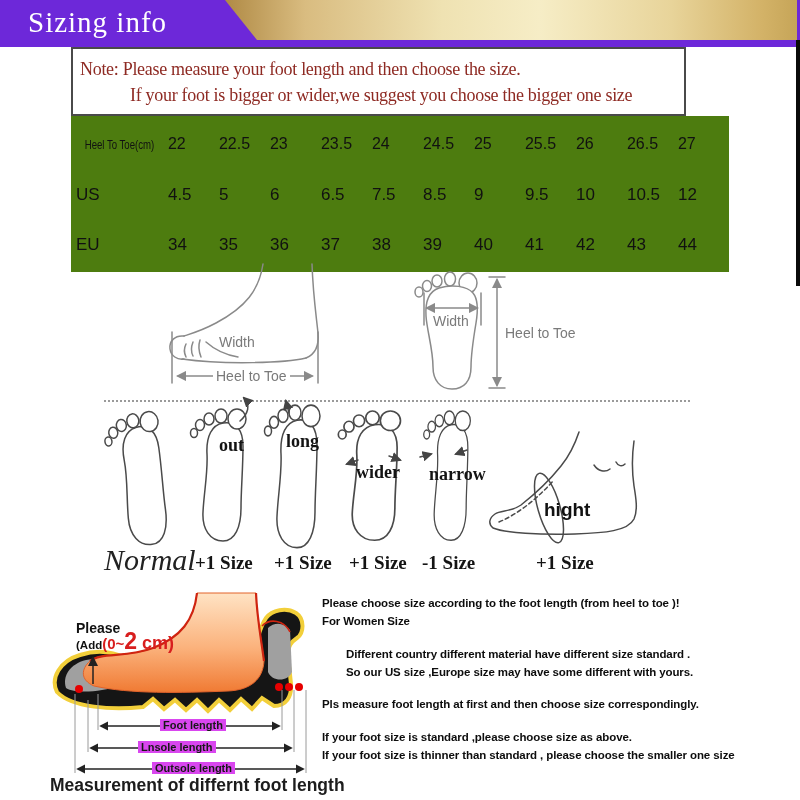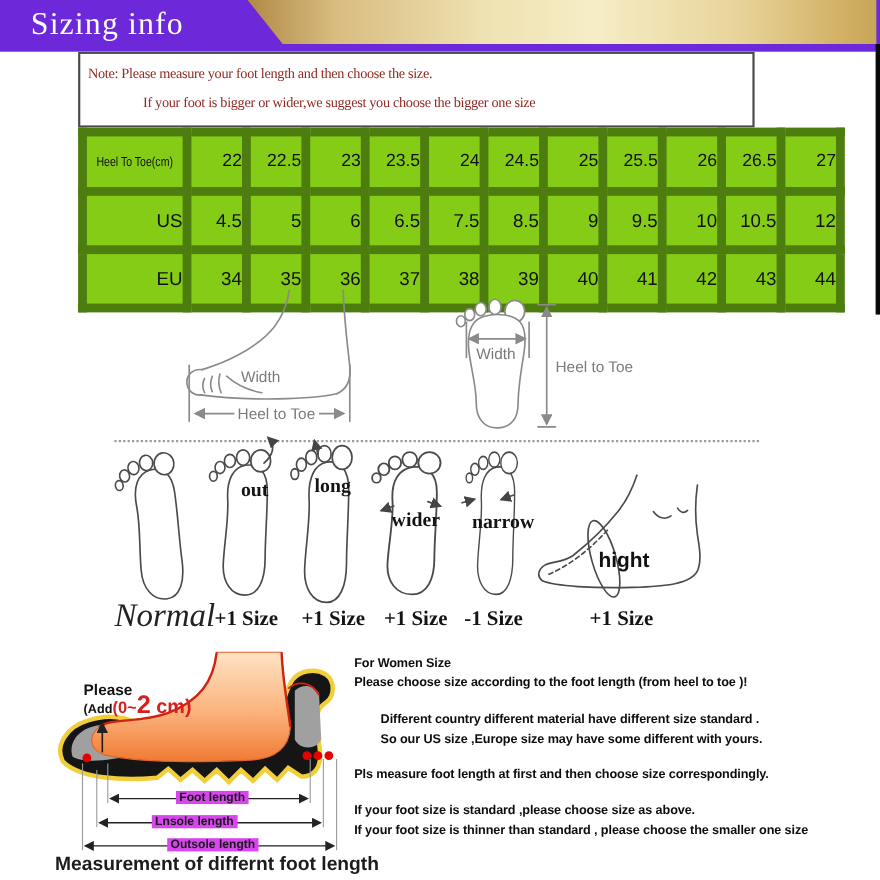--- a/index.html
+++ b/index.html
@@ -12,28 +12,28 @@
   .banner-gold{position:absolute;left:225px;top:0;width:572px;height:40px;
     background:linear-gradient(90deg,#b08a45 0%,#d9bc80 14%,#efe2b2 38%,#f6edc6 55%,#e8d49a 78%,#d3b267 94%,#c6a558 100%);
     clip-path:polygon(0 0,100% 0,100% 100%,32px 100%);}
   .banner-title{position:absolute;left:28px;top:6px;color:#ffffff;
     font-family:"Liberation Serif",serif;font-size:29px;letter-spacing:1px;}
   .right-strip{position:absolute;right:0;top:40px;width:4px;height:246px;background:#0a0a0a;}
 
   
   .note-box{position:absolute;left:71px;top:47px;width:615px;height:69px;border:2px solid #4a4a4a;
     background:#fff;box-sizing:border-box;color:#8e2a23;font-family:"Liberation Serif",serif;
-    font-size:13px;letter-spacing:-0.3px;}
+    font-size:18px;letter-spacing:-0.3px;}
   .note-l1{position:absolute;left:7px;top:10px;white-space:nowrap;}
   .note-l2{position:absolute;left:57px;top:36px;white-space:nowrap;}
 
   
   table.size-table{position:absolute;left:71px;top:116px;border-collapse:collapse;table-layout:fixed;background:#fff;}
-  table.size-table td{border:8px solid #4d7c0f;text-align:right;vertical-align:middle;
-    padding:0;color:#111;background:#84cc16;}
+  table.size-table td{border:5px solid #4d7c0f;text-align:left;vertical-align:middle;
+    padding:0;color:#111;background:#4d7c0f;}
   td.c-first{width:64px;}
   td.c-num{width:46px;}
   tr.r0 td{height:46px;font-size:16px;}
   tr.r1 td{height:45px;font-size:17px;}
   tr.r2 td{height:45px;font-size:17px;}
   .cond{display:inline-block;transform:scaleX(0.8);transform-origin:50% 50%;white-space:nowrap;font-size:12px;}
   .biglbl{font-size:22px;}
 
   
   .gray-lbl{color:#7a7a7a;font-size:14px;white-space:nowrap;}
@@ -265,22 +265,22 @@
   <div class="space-block">
     <div><span class="space-w">Please</span></div>
     <div><span class="add-black">(Add</span><span class="add-red">(0~</span><span class="add-red-big">2</span><span class="add-red-sm"> cm)</span></div>
   </div>
   <div class="abs m-lbl" style="left:160px;top:719px;">Foot length</div>
   <div class="abs m-lbl" style="left:138px;top:741px;">Lnsole length</div>
   <div class="abs m-lbl" style="left:152px;top:762px;">Outsole length</div>
   <div class="caption">Measurement of differnt foot length</div>
 
   <div class="ig" style="top:595px;">
+    <div>Please choose size according to the foot length (from heel to toe )!</div>
     <div>For Women Size</div>
-    <div>Please choose size according to the foot length (from heel to toe )!</div>
   </div>
   <div class="ig" style="top:646px;margin-left:24px;">
     <div>Different country different material have different size standard .</div>
     <div>So our US size ,Europe size may have some different with yours.</div>
   </div>
   <div class="ig" style="top:696px;">
     <div>Pls measure foot length at first and then choose size correspondingly.</div>
   </div>
   <div class="ig" style="top:729px;">
     <div>If your foot size is standard ,please choose size as above.</div>

